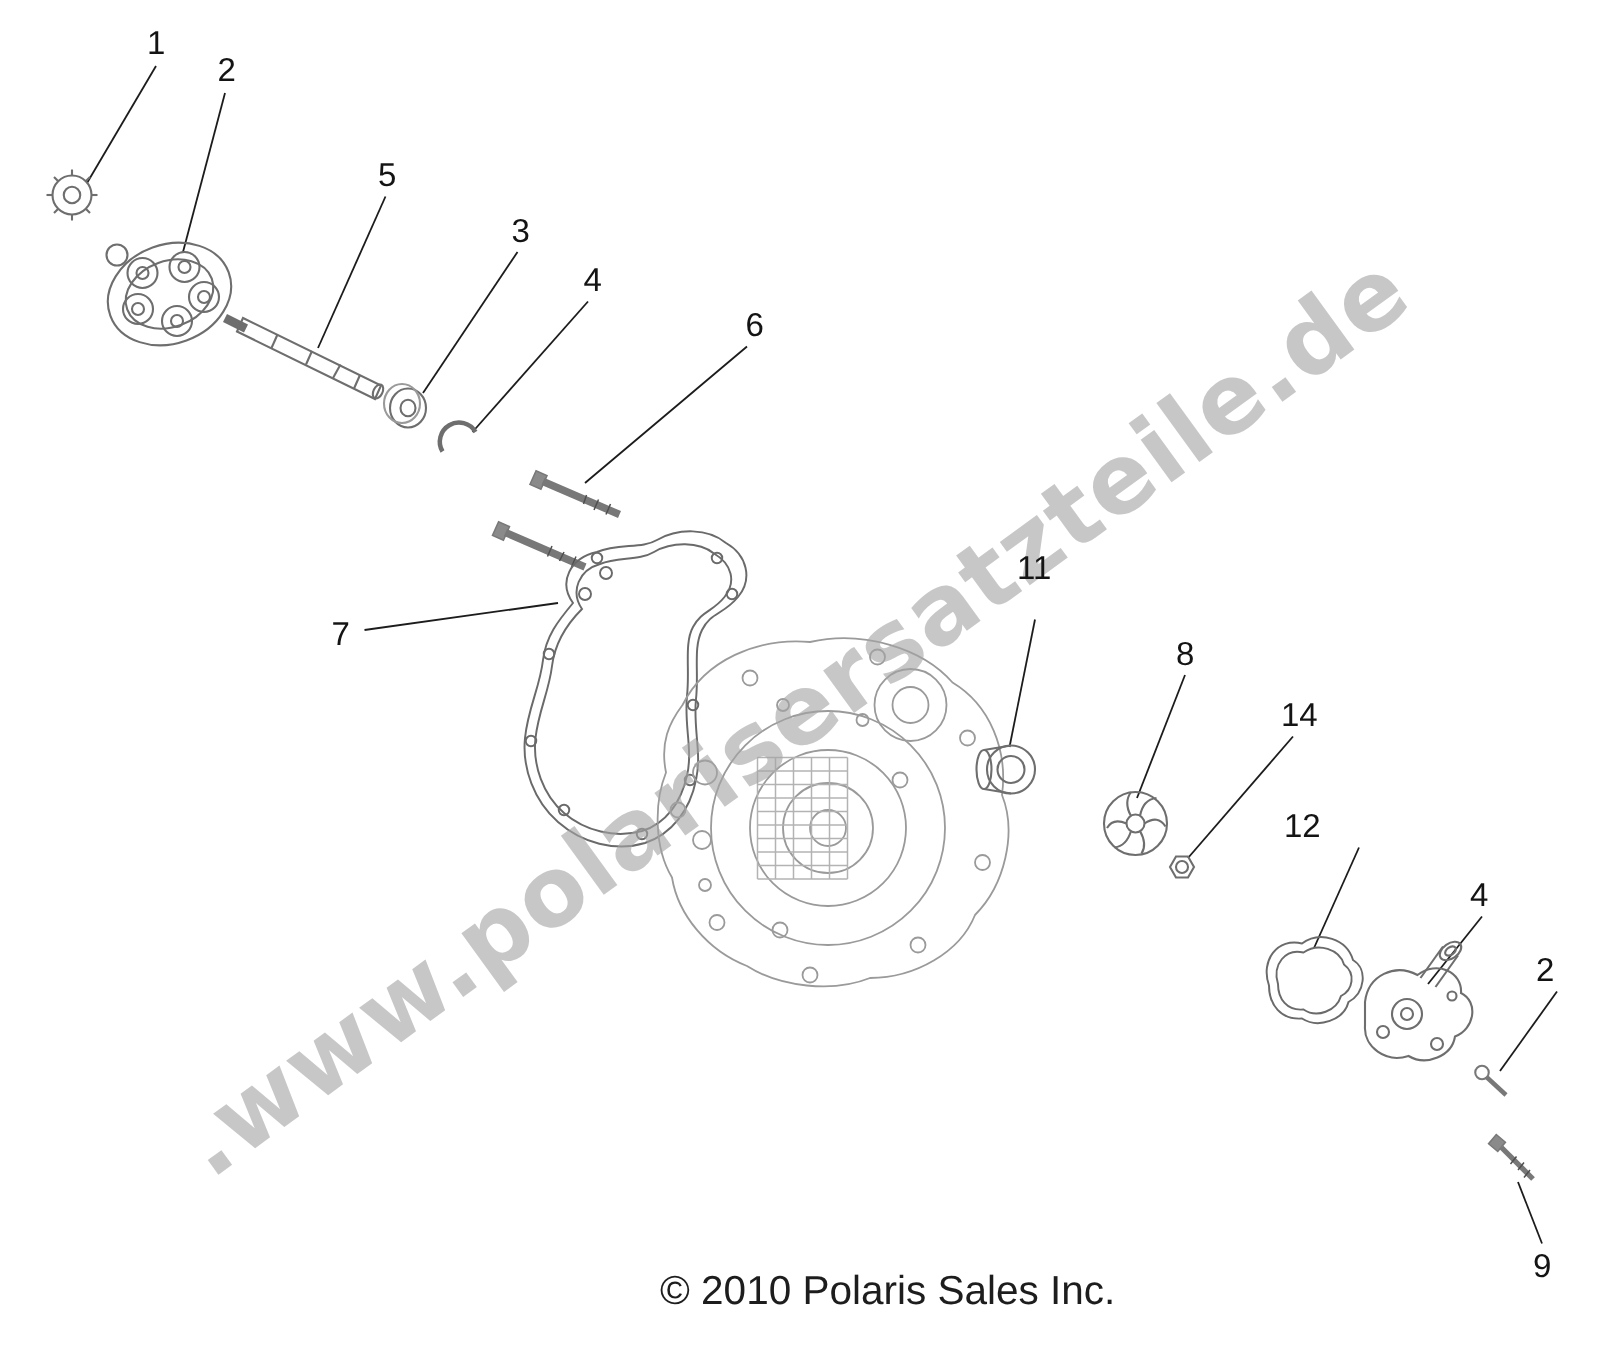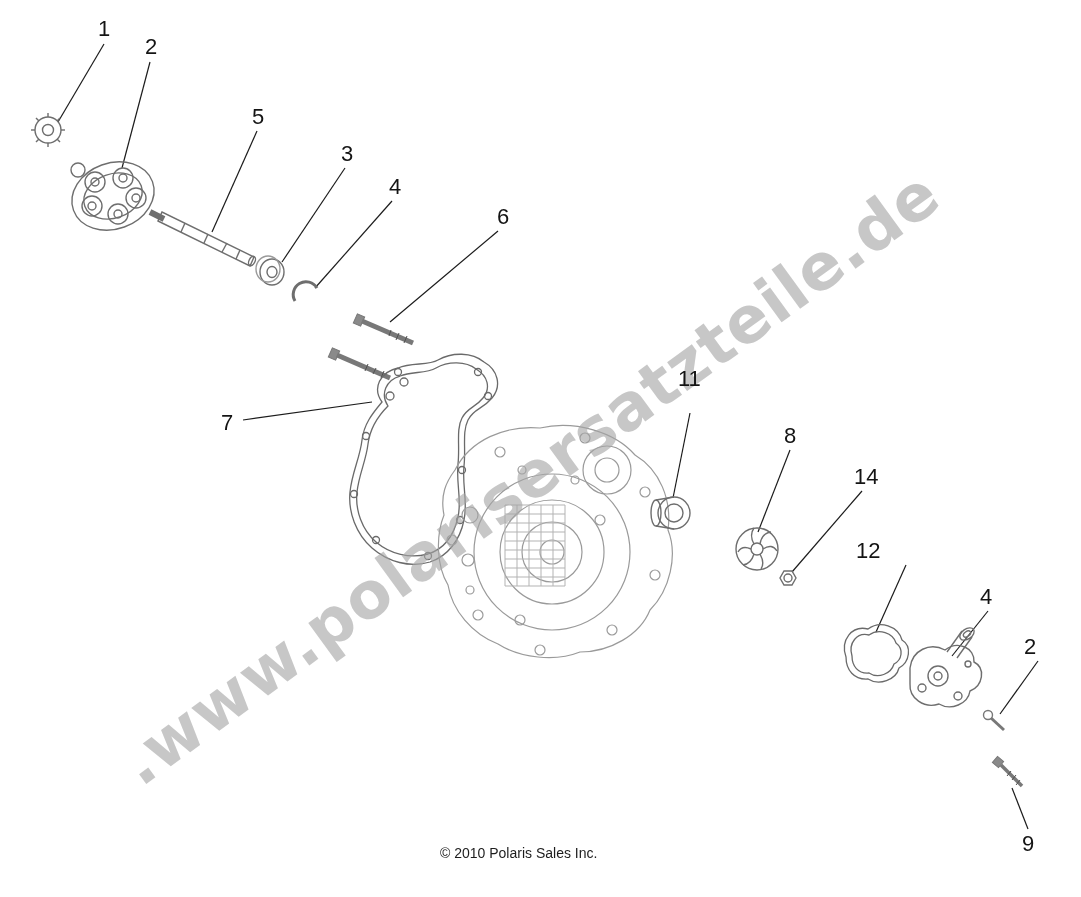--- a/index.html
+++ b/index.html
@@ -3,21 +3,21 @@
 <meta charset="utf-8">
 <style>
   html,body{margin:0;padding:0;background:#fff;}
   .canvas{position:relative;width:1081px;height:897px;background:#ffffff;overflow:hidden;
           font-family:"Liberation Sans",sans-serif;}
   .diagram-svg{position:absolute;left:0;top:0;z-index:1;}
   .watermark{position:absolute;left:128px;top:733px;transform:rotate(-36deg);transform-origin:0 50%;
              font-family:"DejaVu Sans",sans-serif;font-weight:bold;font-size:64px;letter-spacing:1px;
              color:rgba(165,165,165,0.62);white-space:nowrap;z-index:2;pointer-events:none;}
   .callout{position:absolute;font-size:22px;color:#141414;z-index:3;line-height:1;}
-  .copyright{position:absolute;left:440px;top:845px;font-size:14px;color:#1d1d1d;z-index:3;}
+  .copyright{position:absolute;left:440px;top:845px;font-size:27px;color:#1d1d1d;z-index:3;}
 </style>
 </head>
 <body>
 
 <div class="canvas">
 
   <svg class="diagram-svg" width="1081" height="897" viewBox="0 0 1081 897">
 
     <g stroke="#1c1c1c" stroke-width="1.2">
       <line x1="104" y1="44" x2="58" y2="122"></line>

